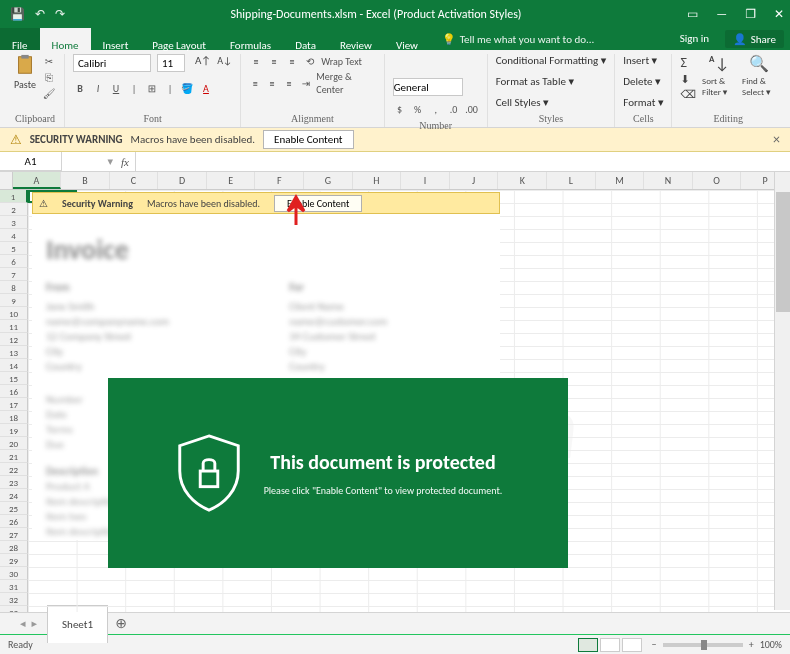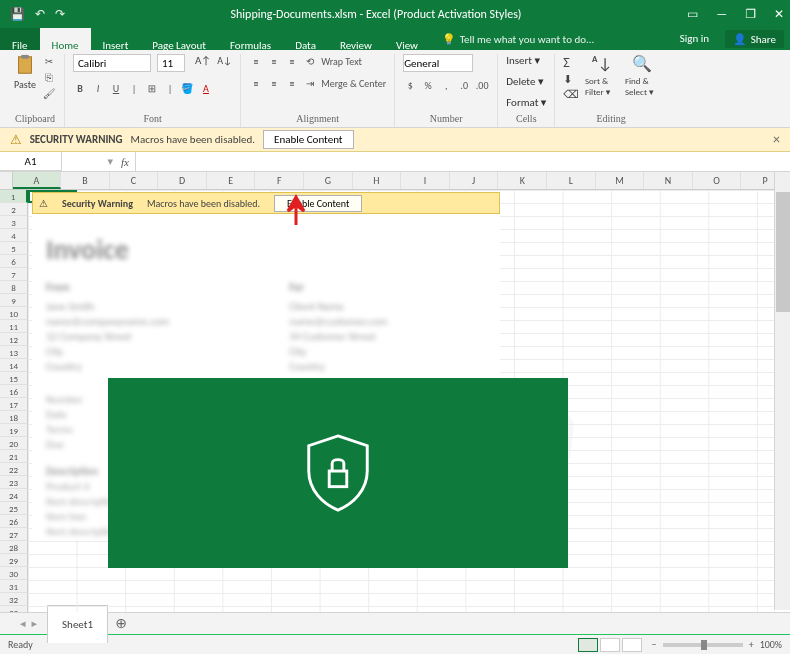--- a/index.html
+++ b/index.html
@@ -29,21 +29,21 @@
 .group:last-child { border-right: none; }
 .group .body { flex: 1; display: flex; align-items: flex-start; gap: 6px; }
 .group .label { font-size: 10px; color: #666; margin: 2px 0 3px; font-family: Liberation Serif, serif; }
 .bigbtn { display: flex; flex-direction: column; align-items: center; gap: 2px; font-size: 10px; color: #444; cursor: pointer; }
 .icon-lg { width: 22px; height: 22px; }
 .smallrow { display: flex; gap: 4px; margin-bottom: 2px; }
 .smallrow span { width: 14px; height: 14px; display: inline-flex; align-items: center; justify-content: center; font-size: 10px; color: #555; }
 .fontsel { display: flex; gap: 6px; margin-bottom: 3px; }
 .fontsel input { height: 18px; font-size: 11px; border: 1px solid #c8c8c8; padding: 0 4px; background: #fff; }
 .btnrow { font-size: 11px; color: #333; margin-bottom: 2px; cursor: pointer; white-space: nowrap; }
-.numfmt input { width: 70px; height: 18px; font-size: 11px; border: 1px solid #c8c8c8; }
+.numfmt input { width: 70px; height: 18px; font-size: 11px; border: 1px solid #c8c8c8; margin-top: 24px; }
 
 
 .secbar { height: 24px; background: #fff2cc; border-bottom: 1px solid #e0d080; display: flex; align-items: center; padding: 0 10px; font-size: 11px; gap: 8px; }
 .secbar .shield { color: #b08000; font-size: 13px; }
 .secbar .strong { font-weight: 600; }
 .secbar button { font-size: 11px; padding: 2px 10px; background: #fff; border: 1px solid #b5b5b5; cursor: pointer; }
 .secbar .close { margin-left: auto; font-size: 14px; cursor: pointer; color: #666; }
 
 
 .fbar { height: 20px; display: flex; border-bottom: 1px solid #d4d4d4; }
@@ -230,20 +230,28 @@
         <span>$</span>
         <span>%</span>
         <span>,</span>
         <span>.0</span>
         <span>.00</span>
       </div>
     </div>
     <div class="label">Number</div>
   </div>
 
+  <div class="group">
+    <div class="body" style="flex-direction:column;align-items:flex-start">
+      <div class="btnrow">Conditional Formatting ▾</div>
+      <div class="btnrow">Format as Table ▾</div>
+      <div class="btnrow">Cell Styles ▾</div>
+    </div>
+    <div class="label">Styles</div>
+  </div>
 
   <div class="group">
     <div class="body" style="flex-direction:column;align-items:flex-start">
       <div class="btnrow">Insert ▾</div>
       <div class="btnrow">Delete ▾</div>
       <div class="btnrow">Format ▾</div>
     </div>
     <div class="label">Cells</div>
   </div>
 
@@ -405,20 +413,24 @@
         <path d="M10 28 L10 8 L2 14 L10 0 L18 14 L10 8" fill="#e02020" stroke="#e02020" stroke-width="3"></path>
       </svg>
   </div>
 
   <div class="protectbox">
     <svg class="shieldlock" viewBox="0 0 70 80">
       <path d="M35 2 L65 12 L65 38 C65 58 50 72 35 78 C20 72 5 58 5 38 L5 12 Z" fill="none" stroke="#fff" stroke-width="3"></path>
       <rect x="26" y="38" width="18" height="16" fill="none" stroke="#fff" stroke-width="3"></rect>
       <path d="M29 38 L29 30 C29 25 41 25 41 30 L41 38" fill="none" stroke="#fff" stroke-width="3"></path>
     </svg>
+    <div class="txt">
+      <h2>This document is protected</h2>
+      <p>Please click "Enable Content" to view protected document.</p>
+    </div>
   </div>
 </div>
 
 <div class="vscroll">
     <div class="thumb"></div>
   </div>
 
 <div class="sheettabs">
   <span style="margin-right:6px;color:#999">◂</span>
   <span style="margin-right:10px;color:#999">▸</span>

